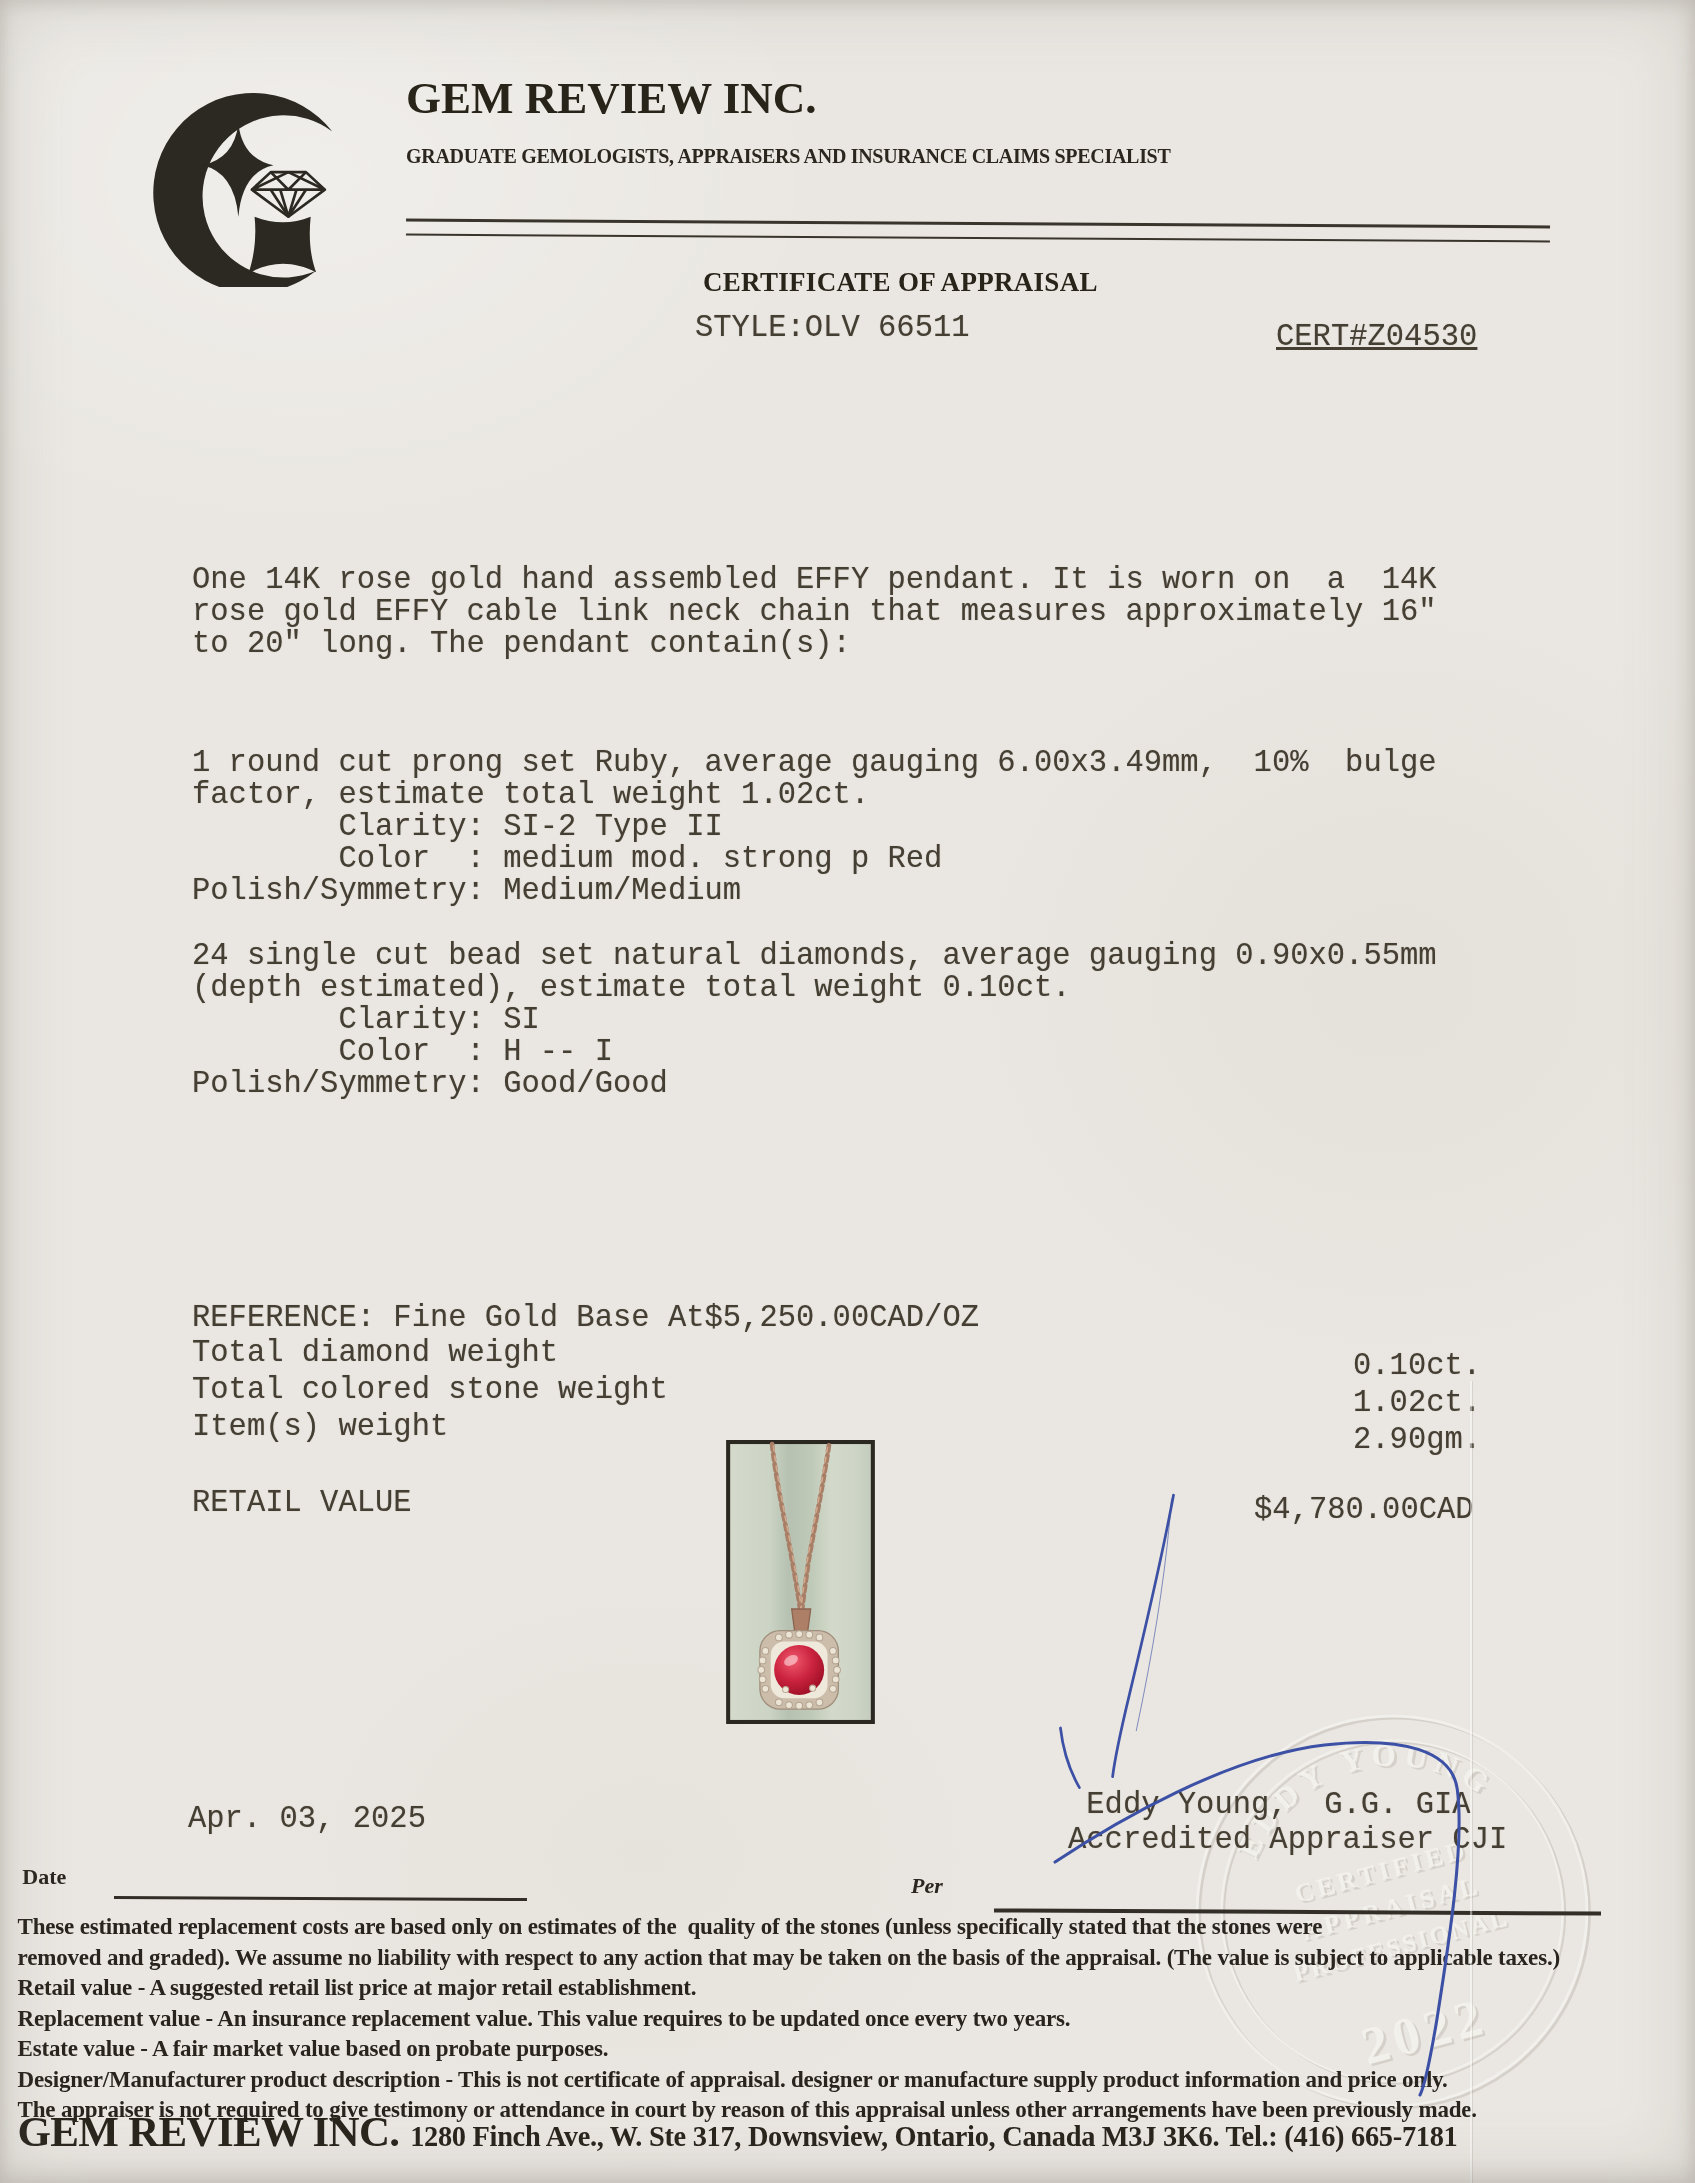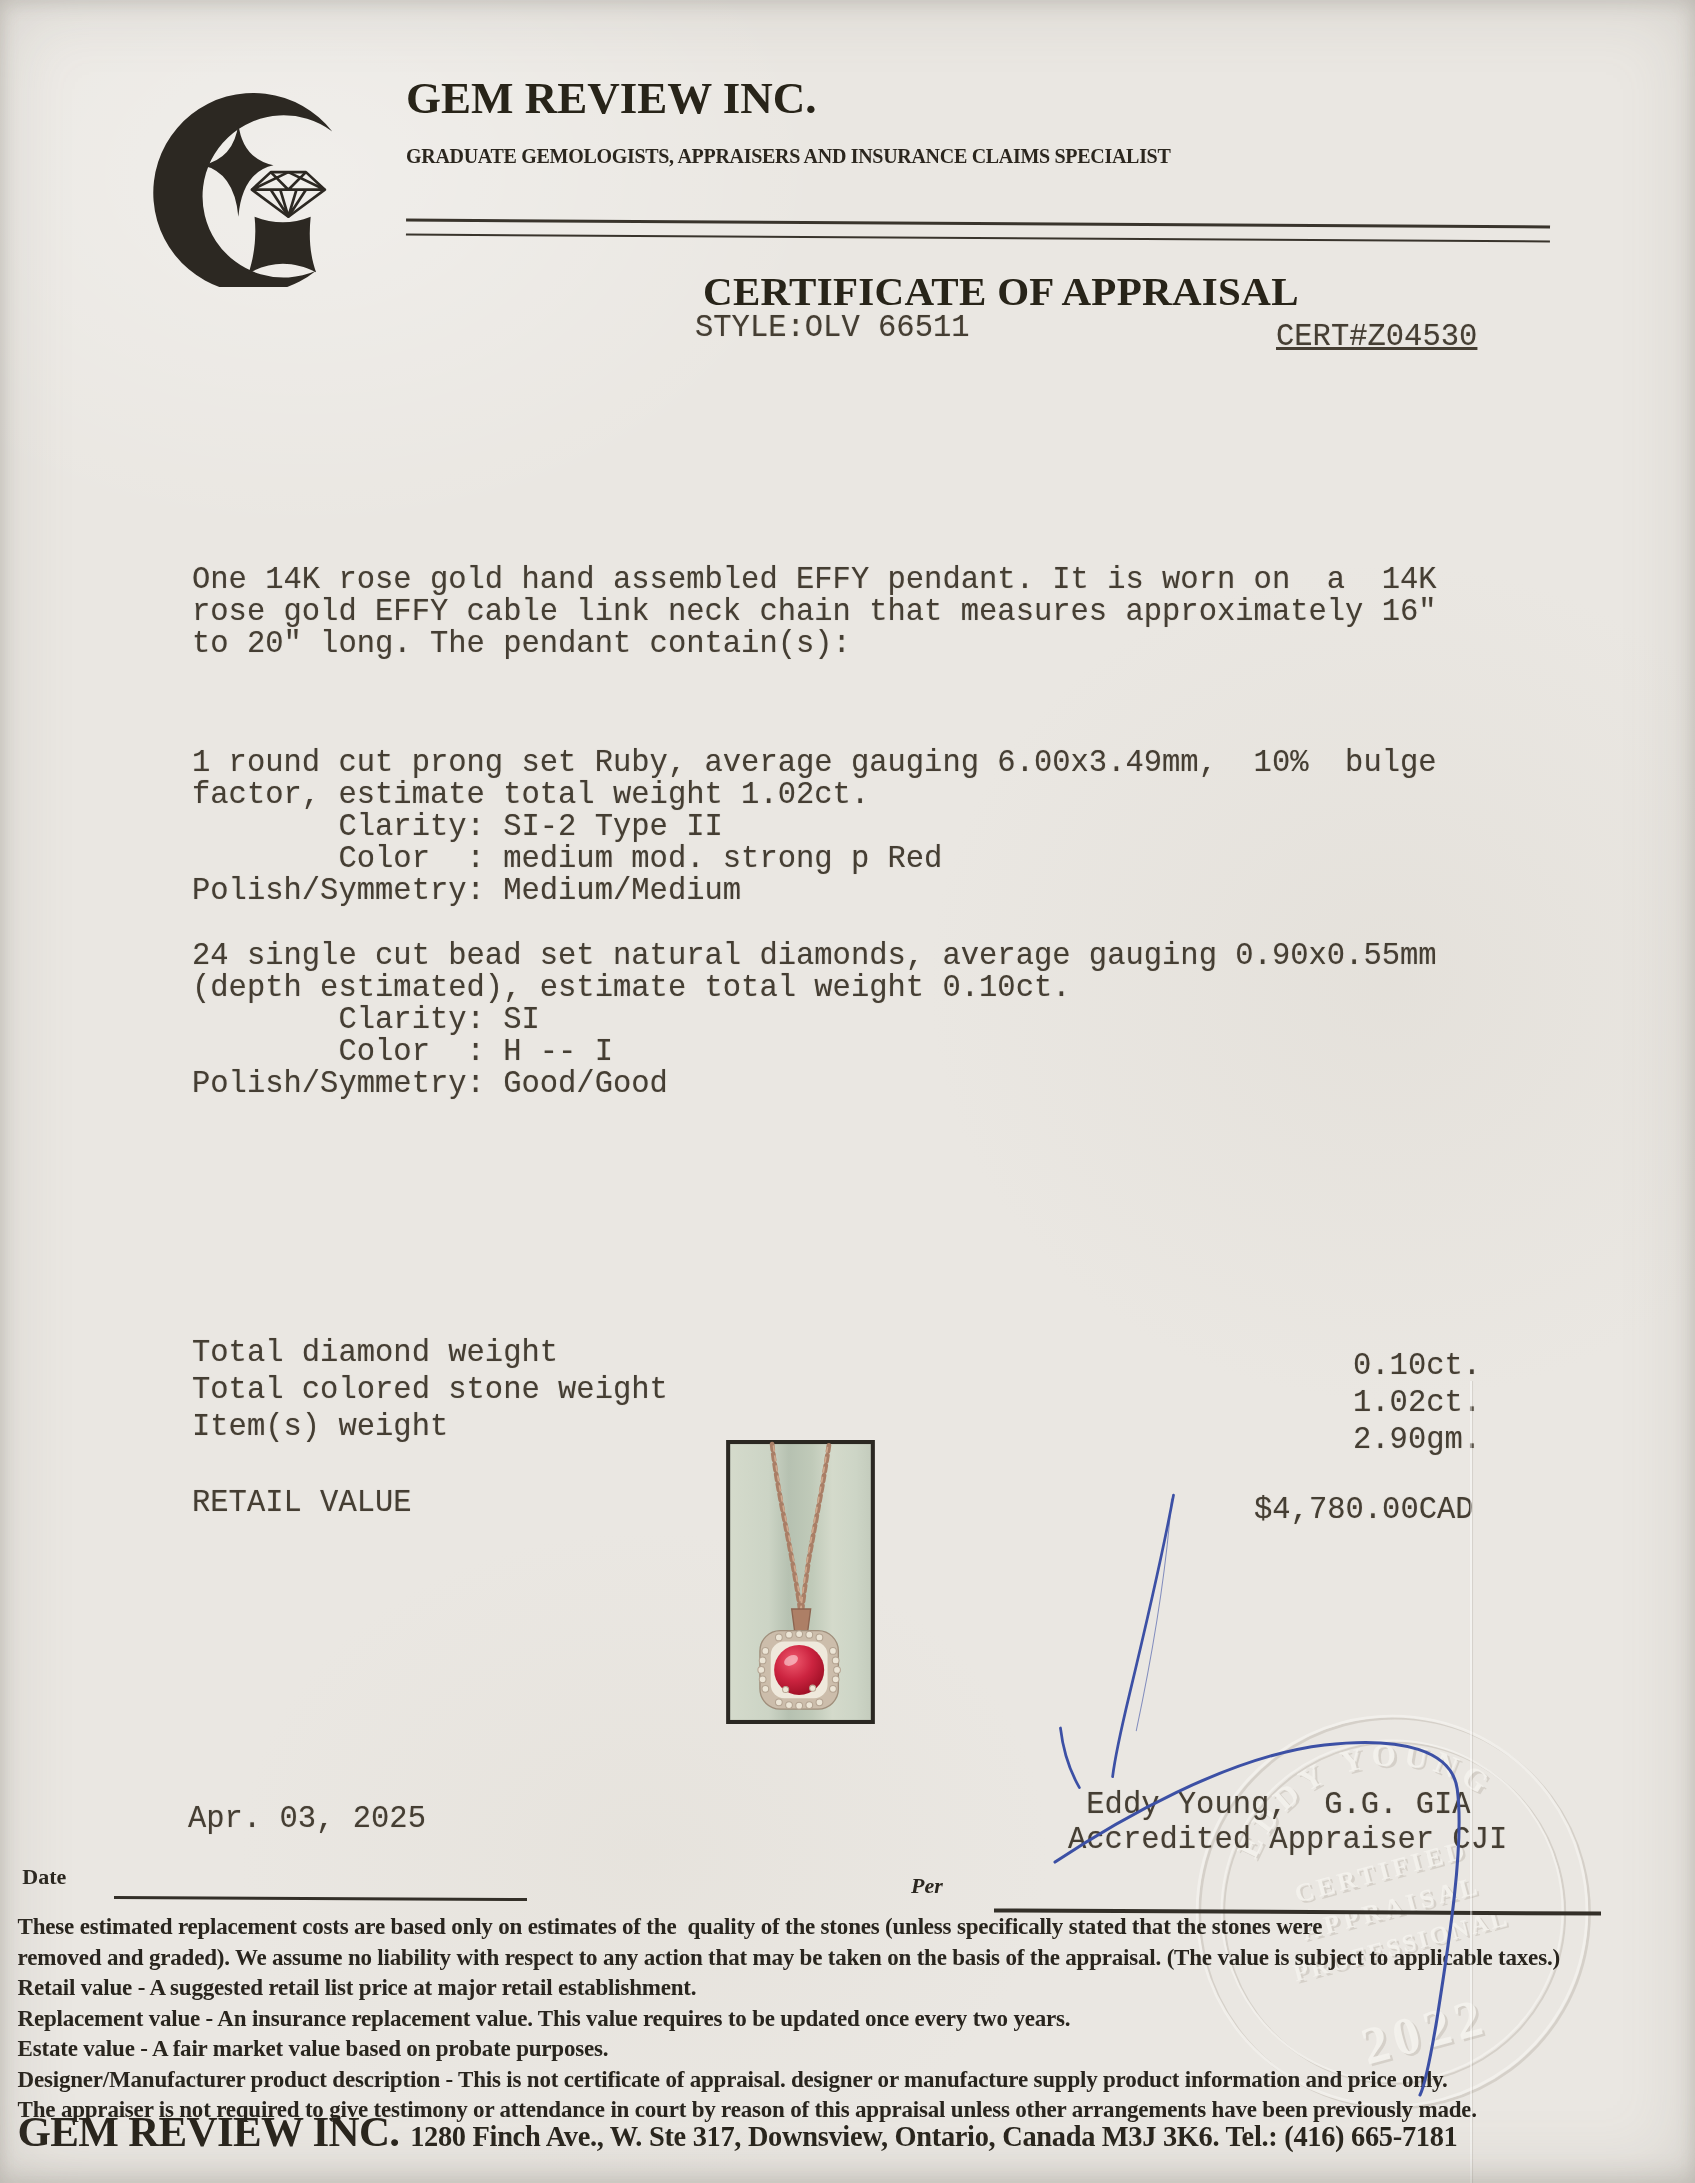--- a/index.html
+++ b/index.html
@@ -20,21 +20,21 @@
     content:"";position:absolute;inset:0;pointer-events:none;
     box-shadow:inset 0 0 74px rgba(110,104,94,.20), inset 0 -9.5px 20.3px rgba(120,114,104,.18), inset 0 6.8px 15px rgba(130,124,112,.15);
   }
   .crease{position:absolute;top:1381px;left:1470px;width:2px;height:802px;background:rgba(255,255,255,.45);box-shadow:0.7px 0 0.7px rgba(150,145,135,.35);pointer-events:none;}
   .abs{position:absolute;}
   .serifb{font-family:"Liberation Serif",serif;font-weight:bold;}
   .mono{font-family:"Liberation Mono","DejaVu Sans Mono",monospace;white-space:pre;color:#453e33;text-shadow:0 0 1px rgba(72,63,50,.35);}
   .company-title{font-size:45px;letter-spacing:0px;color:#282419;}
   .subtitle{font-size:20px;letter-spacing:-0.3px;color:#2b261e;}
   .dblrule{height:11.5px;border-top:3.4px solid #39342c;border-bottom:2.7px solid #39342c;}
-  .cert-title{font-size:41px;letter-spacing:0.3px;color:#282419;}
+  .cert-title{font-size:27px;letter-spacing:0.3px;color:#282419;}
   .t45{font-size:30.5px;line-height:32px;}
   .t45w{font-size:30.5px;line-height:37px;}
   .formlabel{font-size:22px;color:#2b2720;}
   .rule{background:#332f28;height:3.4px;}
   .disclaimer{font-size:23px;line-height:30.5px;color:#29251e;letter-spacing:-0.2px;white-space:pre;}
   .footer-row{display:flex;align-items:baseline;gap:10.8px;white-space:nowrap;}
   .footer-co{font-size:43px;letter-spacing:-0.7px;color:#29251d;}
   .footer-addr{font-size:28.4px;letter-spacing:-0.3px;color:#29251d;}
   svg{display:block;}
 </style>
@@ -102,20 +102,21 @@
 factor, estimate total weight 1.02ct.
         Clarity: SI-2 Type II
         Color  : medium mod. strong p Red
 Polish/Symmetry: Medium/Medium</div>
   <div class="abs mono t45" style="left:192px;top:940px;">24 single cut bead set natural diamonds, average gauging 0.90x0.55mm
 (depth estimated), estimate total weight 0.10ct.
         Clarity: SI
         Color  : H -- I
 Polish/Symmetry: Good/Good</div>
 
+  <div class="abs mono t45" style="left:192px;top:1302px;">REFERENCE: Fine Gold Base At$5,250.00CAD/OZ</div>
   <div class="abs mono t45w" style="left:192px;top:1335px;">Total diamond weight
 Total colored stone weight
 Item(s) weight</div>
   <div class="abs mono t45w" style="left:1353px;top:1348px;">0.10ct.
 1.02ct.
 2.90gm.</div>
   <div class="abs mono t45" style="left:192px;top:1487px;">RETAIL VALUE</div>
   <div class="abs mono t45" style="left:1254px;top:1494px;">$4,780.00CAD</div>
 
   <svg class="abs" style="left:726px;top:1440px;" width="149" height="284" viewBox="0 0 220 420" aria-hidden="true">

